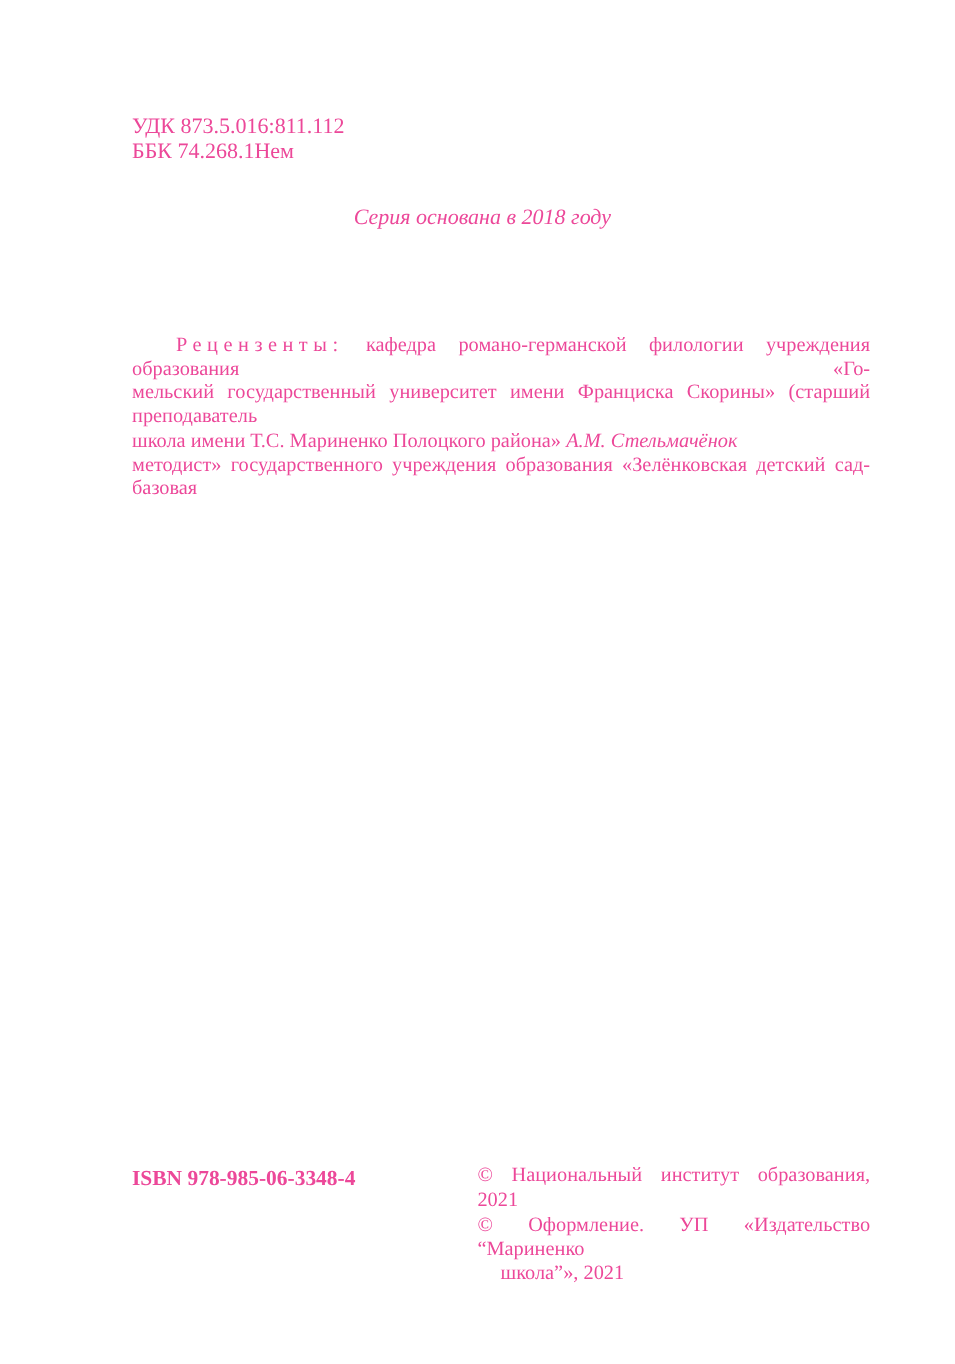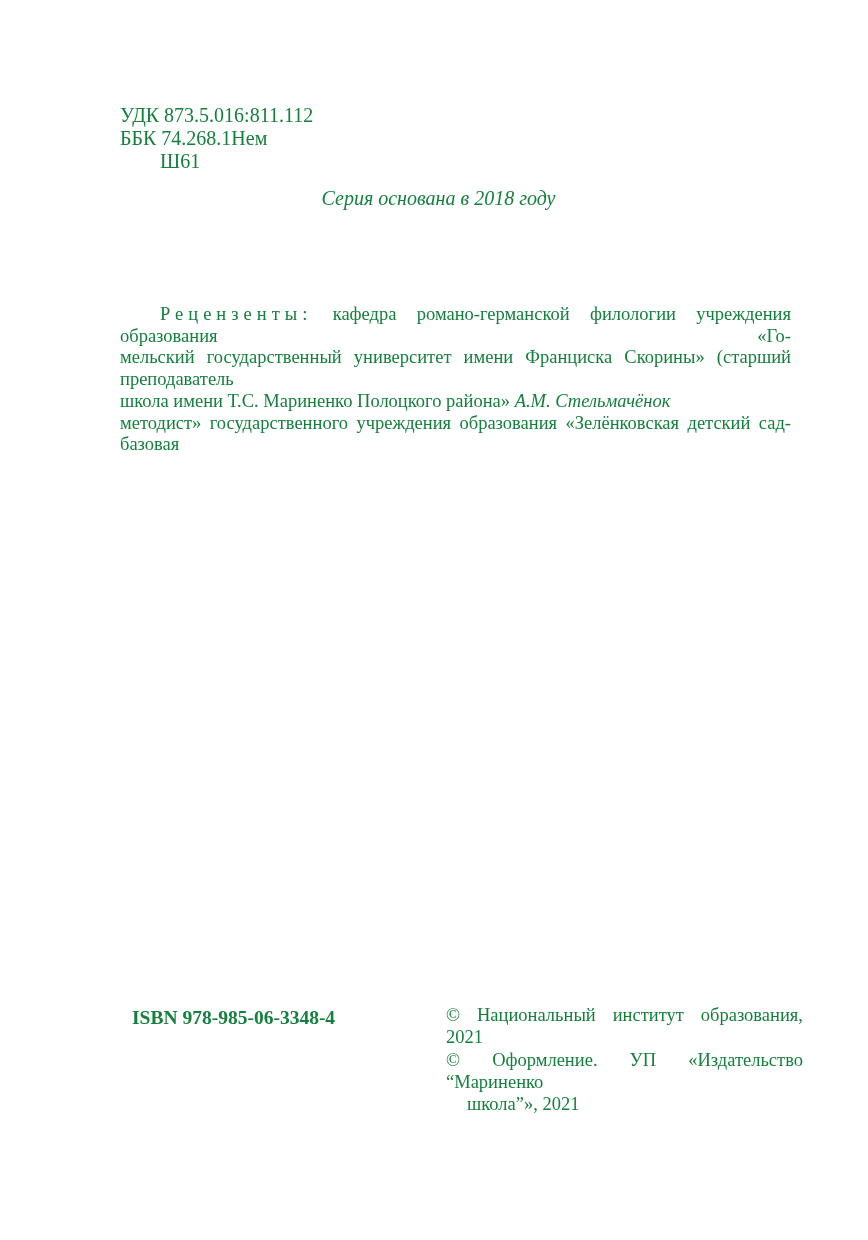--- a/index.html
+++ b/index.html
@@ -6,21 +6,21 @@
   html, body {
     margin: 0;
     padding: 0;
     background: #ffffff;
   }
   .page {
     position: relative;
     width: 868px;
     height: 1240px;
     background: #ffffff;
-    color: #15803d;
+    color: #ec4899;
     font-family: "Liberation Serif", "DejaVu Serif", serif;
     overflow: hidden;
   }
 
   
   .udc-block {
     position: absolute;
     left: 120px;
     top: 104px;
     font-size: 20px;
@@ -64,24 +64,23 @@
     letter-spacing: 5px;
   }
   .it {
     font-style: italic;
   }
 
   
   .imprint {
     position: absolute;
     left: 120px;
-    top: 1004px;
+    top: 1058px;
     width: 671px;
     height: 80px;
-    margin-left: 12px;
   }
   .isbn {
     position: absolute;
     left: 0;
     top: 3px;
     font-weight: 700;
     font-size: 19.5px;
     white-space: nowrap;
   }
   .copyright {
@@ -102,21 +101,20 @@
   }
 </style>
 </head>
 <body>
 
 <div class="page">
 
   <div class="udc-block">
     <div>УДК 873.5.016:811.112</div>
     <div>ББК 74.268.1Нем</div>
-    <div class="author-sign">Ш61</div>
   </div>
 
   <div class="series-note">Серия основана в 2018 году</div>
 
   <div class="reviewers">
     <div class="rv-line j indent"><span class="spaced">Рецензенты:</span><span> кафедра романо-германской филологии учреждения образования «Го-</span></div>
     <div class="rv-line j"><span>мельский государственный университет имени Франциска Скорины» (старший преподаватель</span></div>
     <div class="rv-line"><span>школа имени Т.С. Мариненко Полоцкого района» </span><span class="it">А.М. Стельмачёнок</span></div>
     <div class="rv-line j"><span>методист» государственного учреждения образования «Зелёнковская детский сад-базовая</span></div>
   </div>

